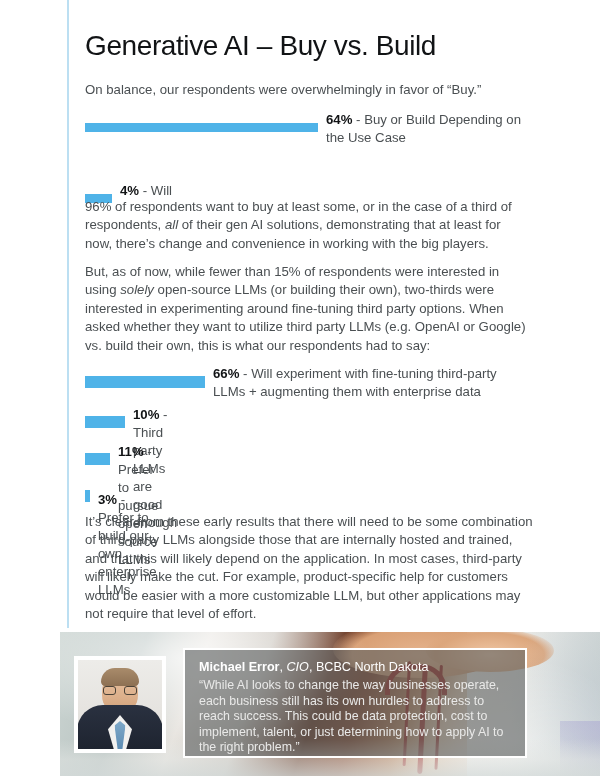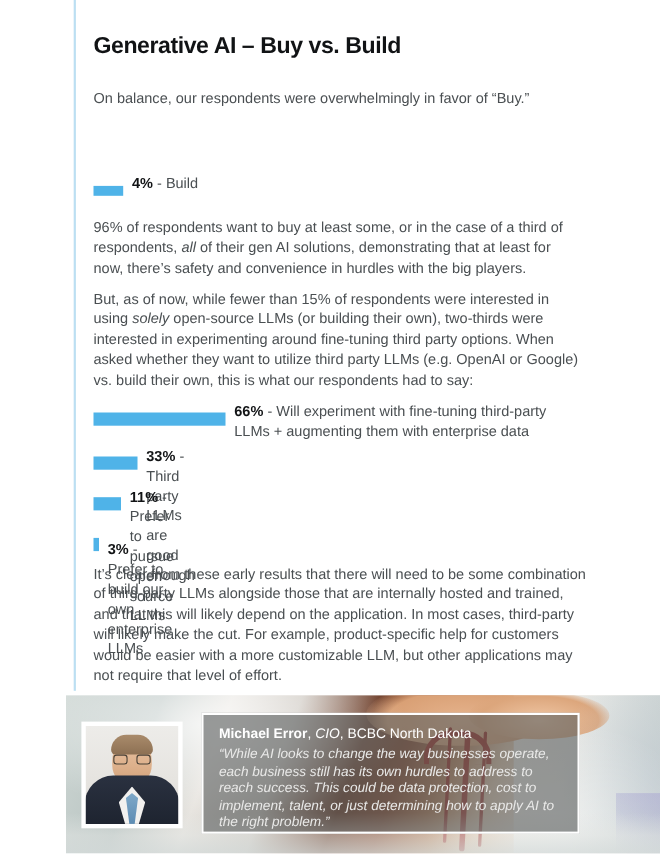--- a/index.html
+++ b/index.html
@@ -15,22 +15,22 @@
 
   
   .left-rule{
     position:absolute;left:67px;top:0;width:1.5px;height:628px;
     background:#bcdff2;
   }
 
   .content{position:absolute;left:85px;top:0;width:460px;}
 
   h1.title{
-    font-size:21px;
-    font-weight:bold;
+    font-size:28px;
+    font-weight:normal;
     letter-spacing:-0.4px;
     color:#111315;
     margin:0;
     position:absolute;left:0;top:30px;
     white-space:nowrap;
   }
 
   .lead{
     position:absolute;left:0;top:81px;width:440px;
     font-size:13.2px;line-height:18px;color:#4a4f52;
@@ -186,72 +186,80 @@
     background:rgba(92,96,95,.62);
     padding:9px 14px 8px 14px;
   }
   .quote-name{
     font-size:12.6px;line-height:16px;color:#ffffff;
     margin:0 0 3px 0;
   }
   .quote-name b{font-weight:bold;}
   .quote-name i{font-style:italic;}
   .quote-text{
-    font-size:12.4px;line-height:15.6px;color:#e9e9e8;margin:0;font-style:italic;
+    font-size:12.4px;line-height:15.6px;color:#e9e9e8;margin:0;
   }
 </style>
 </head>
 <body>
 
 <div class="page">
 
   <div class="left-rule"></div>
 
   <div class="content">
 
     <h1 class="title">Generative AI – Buy vs. Build</h1>
 
     <div class="lead">On balance, our respondents were overwhelmingly in favor of “Buy.”</div>
 
     <div class="chart1">
 
+      <div class="row r1">
+        <span class="barwrap">
+          <span class="bar" style="width:233px"></span>
+        </span>
+        <span class="lbl txt">
+          <b>64%</b><span> - </span><span>Buy or Build Depending on the Use Case</span>
+        </span>
+      </div>
 
 
       <div class="row r3">
         <span class="barwrap">
           <span class="bar" style="width:27px"></span>
         </span>
         <span class="lbl txt">
-          <b>4%</b><span> - </span><span>Build</span>
-        </span>
-      </div>
-
-    </div>
-
-    <div class="para p1"><span>96% of respondents want to buy at least some, or in the case of a third of respondents, </span><em>all</em><span> of their gen AI solutions, demonstrating that at least for now, there’s safety and convenience in hurdles with the big players.</span></div>
+          <b>4%</b><span> - </span><span>Will</span>
+        </span>
+      </div>
+
+    </div>
+
+    <div class="para p1"><span>96% of respondents want to buy at least some, or in the case of a third of respondents, </span><em>all</em><span> of their gen AI solutions, demonstrating that at least for now, there’s change and convenience in working with the big players.</span></div>
 
     <div class="para p2"><span>But, as of now, while fewer than 15% of respondents were interested in using </span><em>solely</em><span> open-source LLMs (or building their own), two-thirds were interested in experimenting around fine-tuning third party options. When asked whether they want to utilize third party LLMs (e.g. OpenAI or Google) vs. build their own, this is what our respondents had to say:</span></div>
 
     <div class="chart2">
 
       <div class="c2r q1">
         <span class="barwrap">
           <span class="bar thick" style="width:120px"></span>
         </span>
         <span class="lbl txt">
           <b>66%</b><span> - </span><span>Will experiment with fine-tuning third-party LLMs + augmenting them with enterprise data</span>
         </span>
       </div>
 
       <div class="c2r q2">
         <span class="barwrap">
           <span class="bar thick" style="width:40px"></span>
         </span>
         <span class="lbl txt">
-          <b>33%</b><span> - </span><span>Third party LLMs are good enough</span>
+          <b>10%</b><span> - </span><span>Third party LLMs are good enough</span>
         </span>
       </div>
 
       <div class="c2r q3">
         <span class="barwrap">
           <span class="bar thick" style="width:25px"></span>
         </span>
         <span class="lbl txt">
           <b>11%</b><span> - </span><span>Prefer to pursue open source LLMs</span>
         </span>

